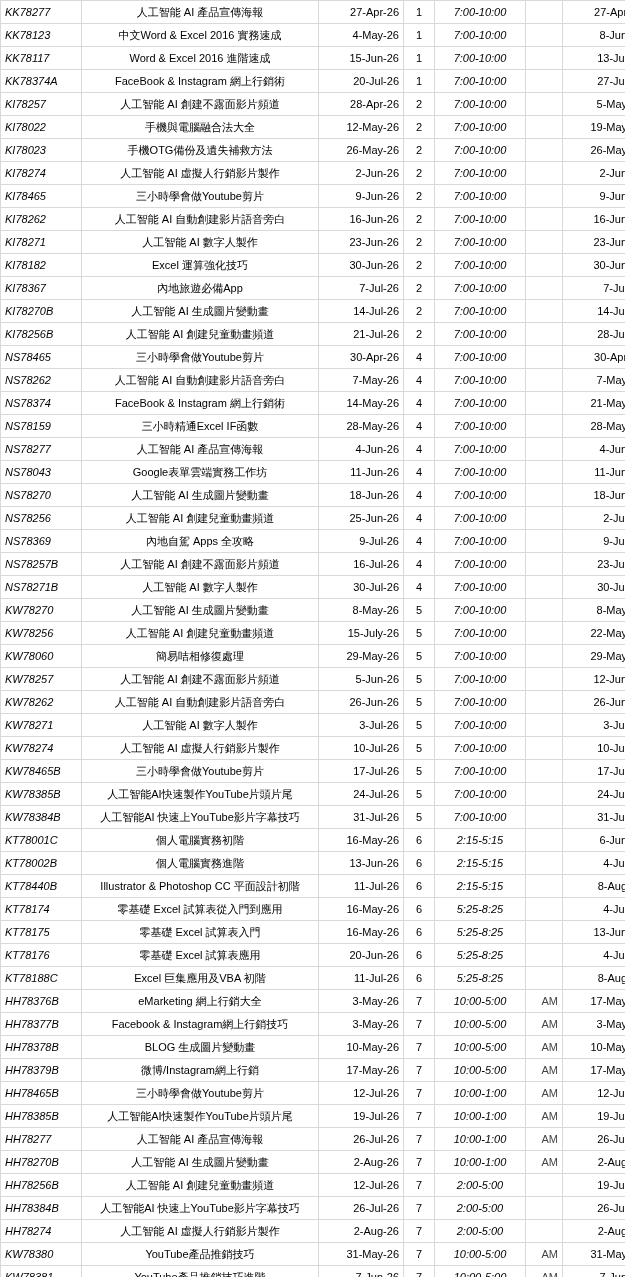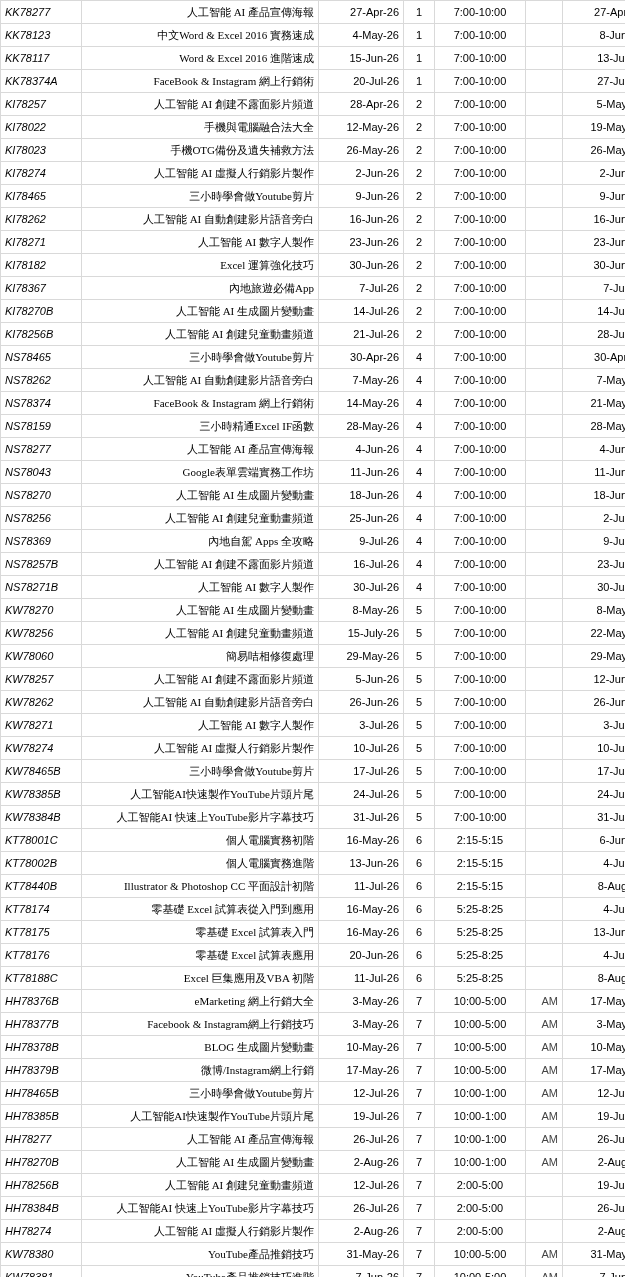--- a/index.html
+++ b/index.html
@@ -29,37 +29,37 @@
   }
   td.c-code {
     width: 72px;
     text-align: left;
     padding-left: 6px;
     font-size: 11px;
     font-style: italic;
   }
   td.c-title {
     width: 228px;
-    text-align: right;
+    text-align: center;
     padding-left: 6px;
     font-size: 11.5px;
-    font-family: Liberation Serif, serif;
   }
   td.c-start {
     width: 76px;
     text-align: right;
     padding-right: 8px;
   }
   td.c-num {
     width: 22px;
     text-align: center;
   }
   td.c-time {
     width: 82px;
     text-align: center;
+    font-style: italic;
   }
   td.c-ampm {
     width: 28px;
     text-align: right;
     font-size: 8px;
     color: #444444;
   }
   td.c-end {
     width: 76px;
     text-align: right;

